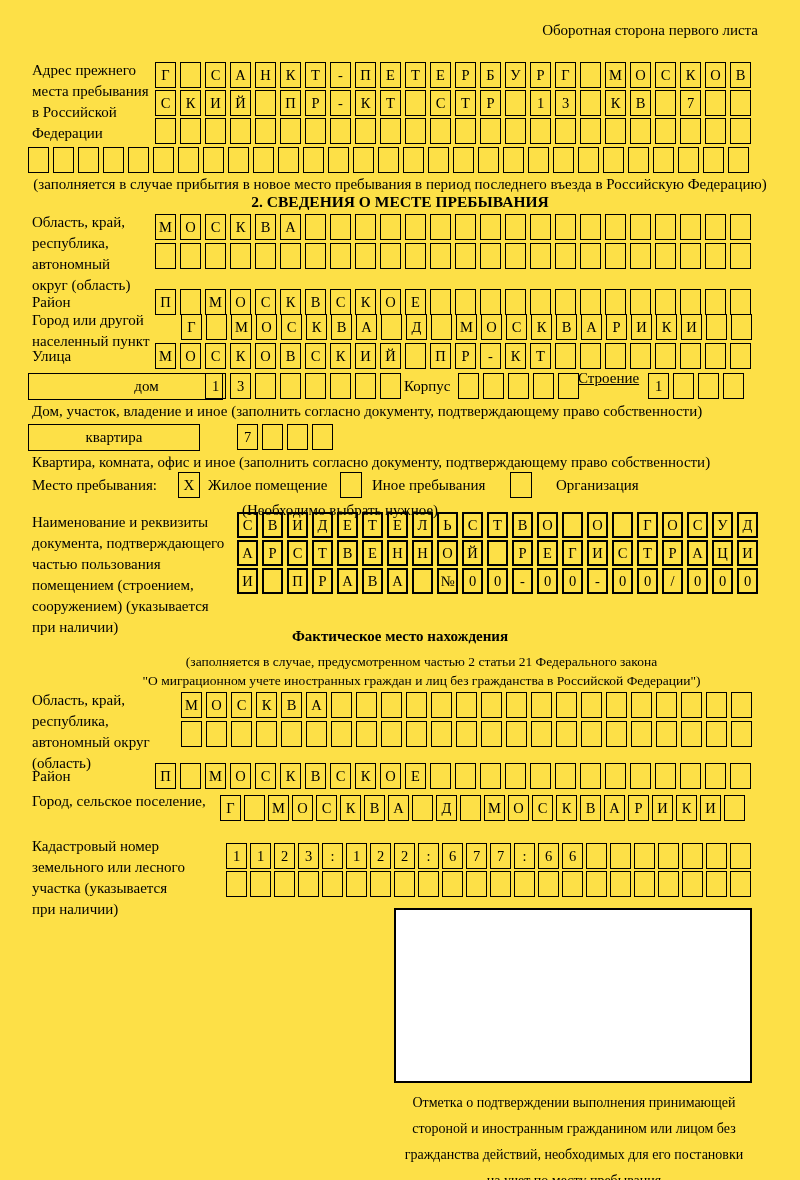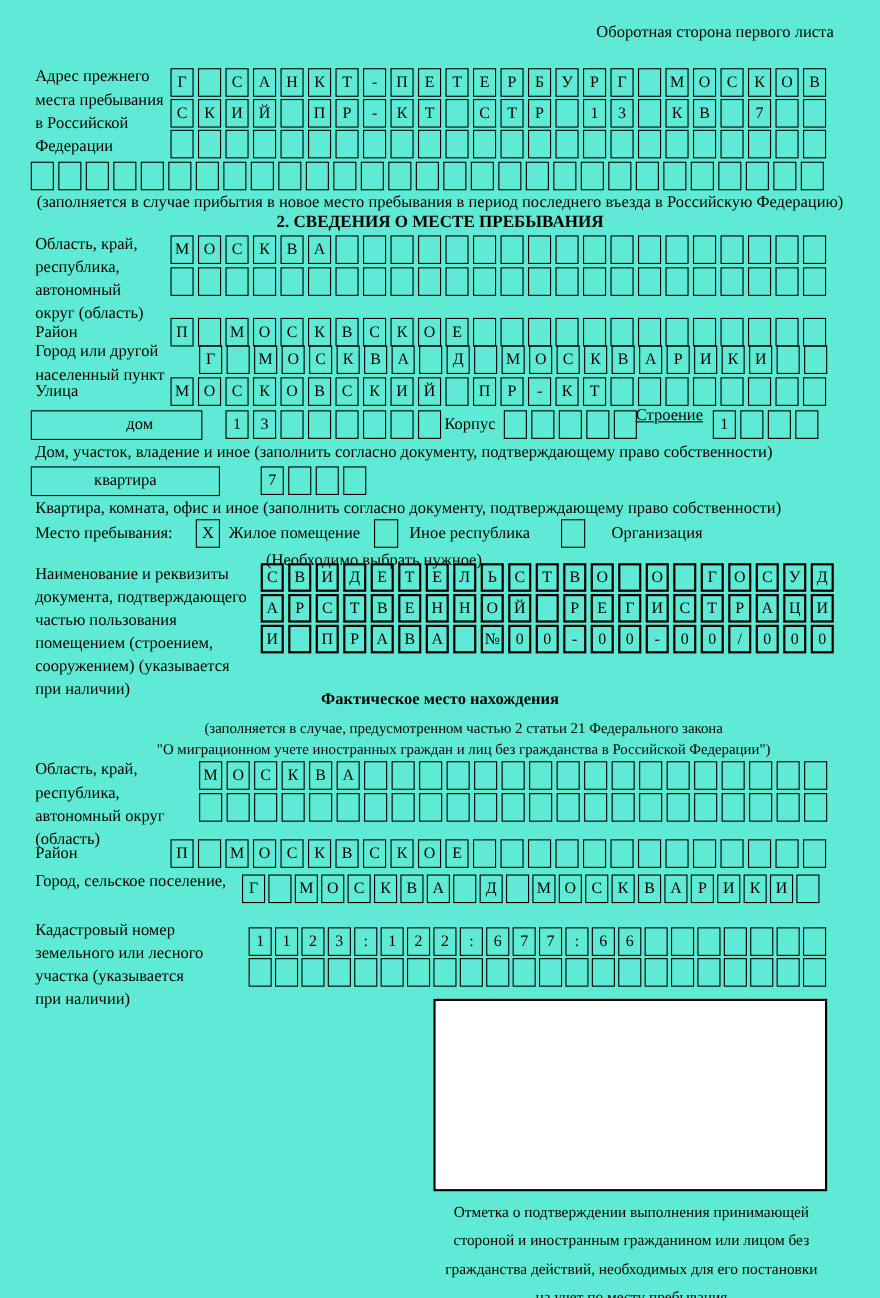--- a/index.html
+++ b/index.html
@@ -1,17 +1,17 @@
 <!DOCTYPE html>
 <html><head>
 <meta charset="utf-8">
 <style>
   html,body{margin:0;padding:0;background:#fff;}
   #page{
-    position:relative;width:800px;height:1180px;background:#5eead4;
+    position:relative;width:800px;height:1180px;background:#fde047;
     font-family:"Liberation Serif","DejaVu Serif",serif;color:#000;overflow:hidden;
   }
   .abs{position:absolute;}
   .lbl{font-size:15px;line-height:21px;}
   .cap{font-size:15px;line-height:17px;}
   .center{text-align:center;}
   .bold{font-weight:700;}
   .cells{display:flex;gap:4px;}
   .cells.tight{gap:3px;}
   .cell{
@@ -296,21 +296,21 @@
       <span class="cell"></span>
       <span class="cell"></span>
       <span class="cell"></span>
       <span class="cell"></span>
       <span class="cell"></span>
       <span class="cell"></span>
       <span class="cell"></span>
       <span class="cell"></span>
     </div>
 
-  <div class="abs wbox" style="left:28px;top:373px;width:156px;padding-left:42px;">дом</div>
+  <div class="abs wbox" style="left:28px;top:373px;width:195px;padding-left:42px;">дом</div>
   <div class="abs cells" style="left:205px;top:373px;">
       <span class="cell">1</span>
       <span class="cell">3</span>
       <span class="cell"></span>
       <span class="cell"></span>
       <span class="cell"></span>
       <span class="cell"></span>
       <span class="cell"></span>
       <span class="cell"></span>
     </div>
@@ -337,21 +337,21 @@
       <span class="cell"></span>
       <span class="cell"></span>
       <span class="cell"></span>
     </div>
   <div class="abs cap" style="left:32px;top:454px;width:740px;">Квартира, комната, офис и иное (заполнить согласно документу, подтверждающему право собственности)</div>
 
   <div class="abs lbl" style="left:32px;top:475px;">Место пребывания:</div>
   <div class="abs chk" style="left:178px;top:472px;">X</div>
   <div class="abs lbl" style="left:208px;top:475px;">Жилое помещение</div>
   <div class="abs chk" style="left:340px;top:472px;"></div>
-  <div class="abs lbl" style="left:372px;top:475px;">Иное республика</div>
+  <div class="abs lbl" style="left:372px;top:475px;">Иное пребывания</div>
   <div class="abs chk" style="left:510px;top:472px;"></div>
   <div class="abs lbl" style="left:556px;top:475px;">Организация</div>
   <div class="abs cap center" style="left:170px;top:502px;width:340px;">(Необходимо выбрать нужное)</div>
 
   <div class="abs lbl" style="left:32px;top:512px;width:205px;font-family:Liberation Serif, serif;">
       <div>Наименование и реквизиты</div>
       <div>документа, подтверждающего</div>
       <div>частью пользования</div>
       <div>помещением (строением,</div>
       <div>сооружением) (указывается</div>

